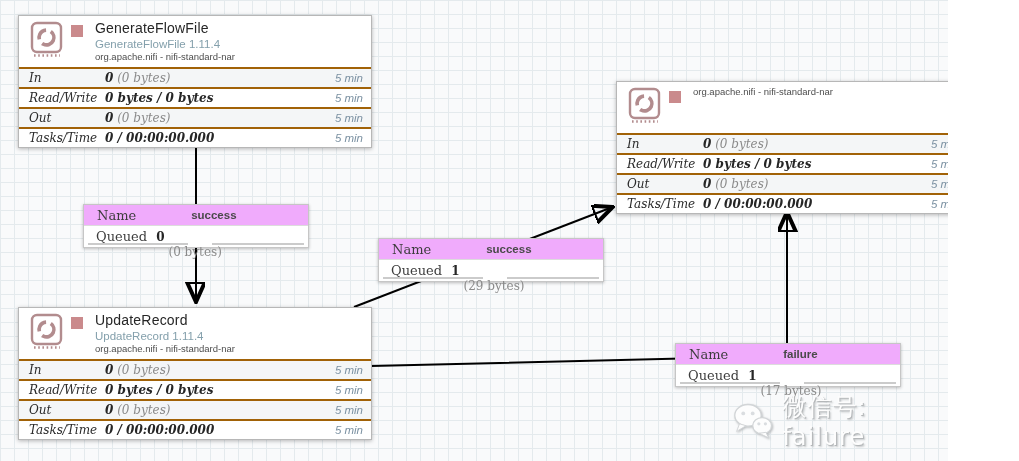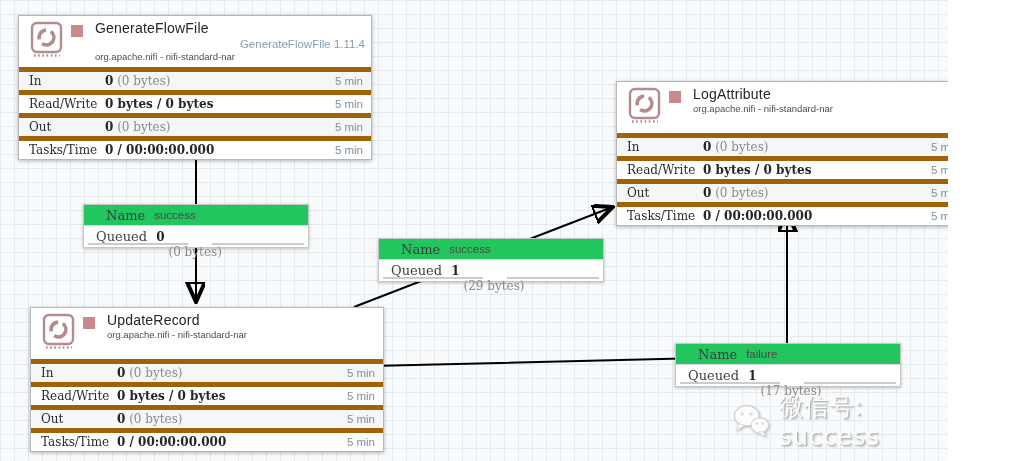--- a/index.html
+++ b/index.html
@@ -19,44 +19,44 @@
   
   .processor{
     position:absolute;z-index:3;background:#fff;
     border:1px solid #b7b7b7;box-shadow:0 1px 4px rgba(0,0,0,.28);
   }
   .proc-header{position:relative;height:51px;background:#fff;}
   .proc-icon{position:absolute;left:11px;top:5px;}
   .state-square{position:absolute;left:52px;top:9px;width:12px;height:12px;background:#ca8a8c;}
   .titles{position:absolute;left:76px;top:4px;right:6px;}
   .proc-name{font-size:14px;color:#262626;line-height:17px;letter-spacing:.2px;}
-  .proc-type{font-size:11.5px;color:#84a0ac;line-height:14px;text-align:right;}
+  .proc-type{font-size:11.5px;color:#84a0ac;line-height:14px;}
   .proc-bundle{font-size:9.5px;color:#4d4d4d;line-height:12px;}
   .stat-row{
-    display:flex;align-items:center;height:18px;border-top:5px solid #a16207;
-    font-family:"DejaVu Serif",serif;font-size:12px;color:#2b2b2b;
+    display:flex;align-items:center;height:18px;border-top:2px solid #a16207;
+    font-family:"DejaVu Serif",serif;font-size:12px;color:#2b2b2b;font-style:italic;
   }
   .stat-row.alt{background:#f4f6f7;}
   .stat-label{width:76px;padding-left:10px;flex:none;}
   .stat-value{flex:1;white-space:nowrap;}
   .stat-value b{font-weight:bold;color:#262626;}
   .muted{color:#8a8a8a;font-weight:normal;margin-top:30px;}
   .stat-window{flex:none;padding-right:8px;font-family:"Liberation Sans",sans-serif;font-size:11.5px;color:#7b91a2;}
   
   .conn-label{
     position:absolute;z-index:2;width:224px;background:#fff;
     border:1px solid #c6c6c6;box-shadow:0 1px 3px rgba(0,0,0,.25);
     font-family:"DejaVu Serif",serif;
   }
   .conn-name-row{
-    height:20px;background:#22c55e;border-bottom:1px solid #dcdcdc;
-    display:flex;align-items:center;padding-left:22px;
+    height:20px;background:#f0abfc;border-bottom:1px solid #dcdcdc;
+    display:flex;align-items:center;padding-left:13px;gap:46px;
   }
   .conn-key{font-size:13px;color:#3d3d3d;margin-right:9px;}
-  .conn-name{font-family:"Liberation Sans",sans-serif;font-size:11.5px;font-weight:normal;color:#4a4a4a;}
+  .conn-name{font-family:"Liberation Sans",sans-serif;font-size:11.5px;font-weight:bold;color:#4a4a4a;}
   .conn-queued-row{
     position:relative;height:21px;background:#fff;
     display:flex;align-items:center;padding-left:12px;font-size:13px;color:#3d3d3d;
   }
   .conn-queued-row b{font-size:12px;color:#262626;margin:0 4px 0 9px;font-family:"DejaVu Serif",serif;}
   .conn-queued-row .muted{font-size:12px;}
   .bars i{position:absolute;bottom:2px;height:2px;background:#cbcbcb;}
   .bars i.b1{left:4px;width:100px;}
   .bars i.b2{right:4px;width:92px;}
   
@@ -125,21 +125,20 @@
 
   <div class="processor" style="left:616px;top:81px;width:350px;">
     <div class="proc-header">
       <svg class="proc-icon" width="34" height="38" viewBox="0 0 34 38">
         <rect x="2" y="2" width="29" height="29" rx="5" fill="none" stroke="#b28c8e" stroke-width="2.4"></rect>
         <circle cx="16.5" cy="16.5" r="7.4" fill="none" stroke="#b28c8e" stroke-width="3.6" stroke-dasharray="13 5" transform="rotate(25 16.5 16.5)"></circle>
         <line x1="4" y1="34.5" x2="30" y2="34.5" stroke="#b28c8e" stroke-width="2.6" stroke-dasharray="1.6 2.6"></line>
       </svg>
       <span class="state-square" style="background: rgb(202, 138, 140);"></span>
       <div class="titles">
-        <div class="proc-name">LogAttribute</div>
         <div class="proc-bundle">org.apache.nifi - nifi-standard-nar</div>
       </div>
     </div>
     <div class="stat-row alt">
       <span class="stat-label">In</span>
       <span class="stat-value"><b>0</b> <span class="muted">(0 bytes)</span></span>
       <span class="stat-window">5 min</span>
     </div>
     <div class="stat-row">
       <span class="stat-label">Read/Write</span>
@@ -151,30 +150,31 @@
       <span class="stat-value"><b>0</b> <span class="muted">(0 bytes)</span></span>
       <span class="stat-window">5 min</span>
     </div>
     <div class="stat-row">
       <span class="stat-label">Tasks/Time</span>
       <span class="stat-value"><b>0 / 00:00:00.000</b></span>
       <span class="stat-window">5 min</span>
     </div>
   </div>
 
-  <div class="processor" style="left:30px;top:307px;width:352px;">
+  <div class="processor" style="left:18px;top:307px;width:352px;">
     <div class="proc-header">
       <svg class="proc-icon" width="34" height="38" viewBox="0 0 34 38">
         <rect x="2" y="2" width="29" height="29" rx="5" fill="none" stroke="#b28c8e" stroke-width="2.4"></rect>
         <circle cx="16.5" cy="16.5" r="7.4" fill="none" stroke="#b28c8e" stroke-width="3.6" stroke-dasharray="13 5" transform="rotate(25 16.5 16.5)"></circle>
         <line x1="4" y1="34.5" x2="30" y2="34.5" stroke="#b28c8e" stroke-width="2.6" stroke-dasharray="1.6 2.6"></line>
       </svg>
       <span class="state-square" style="background: rgb(202, 138, 140);"></span>
       <div class="titles">
         <div class="proc-name">UpdateRecord</div>
+        <div class="proc-type">UpdateRecord 1.11.4</div>
         <div class="proc-bundle">org.apache.nifi - nifi-standard-nar</div>
       </div>
     </div>
     <div class="stat-row alt">
       <span class="stat-label">In</span>
       <span class="stat-value"><b>0</b> <span class="muted">(0 bytes)</span></span>
       <span class="stat-window">5 min</span>
     </div>
     <div class="stat-row">
       <span class="stat-label">Read/Write</span>
@@ -245,16 +245,16 @@
     <svg class="wechat-svg" width="46" height="42" viewBox="0 0 46 42">
       <ellipse cx="18" cy="15" rx="14" ry="11.5" fill="#fdfdfd" stroke="#d2d5d7" stroke-width="1.4"></ellipse>
       <polygon points="9,24 6,32 16,26" fill="#fdfdfd" stroke="#d2d5d7" stroke-width="1"></polygon>
       <circle cx="13" cy="13" r="2" fill="#dadde0"></circle>
       <circle cx="23" cy="13" r="2" fill="#dadde0"></circle>
       <ellipse cx="33" cy="26" rx="10" ry="8.5" fill="#fdfdfd" stroke="#d2d5d7" stroke-width="1.4"></ellipse>
       <polygon points="37,33 40,39 30,34" fill="#fdfdfd" stroke="#d2d5d7" stroke-width="1"></polygon>
       <circle cx="29.5" cy="24" r="1.7" fill="#dadde0"></circle>
       <circle cx="36.5" cy="24" r="1.7" fill="#dadde0"></circle>
     </svg>
-    <span class="wm-text">微信号: success</span>
+    <span class="wm-text">微信号: failure</span>
   </div>
 
 </div>
 
 </body></html>

